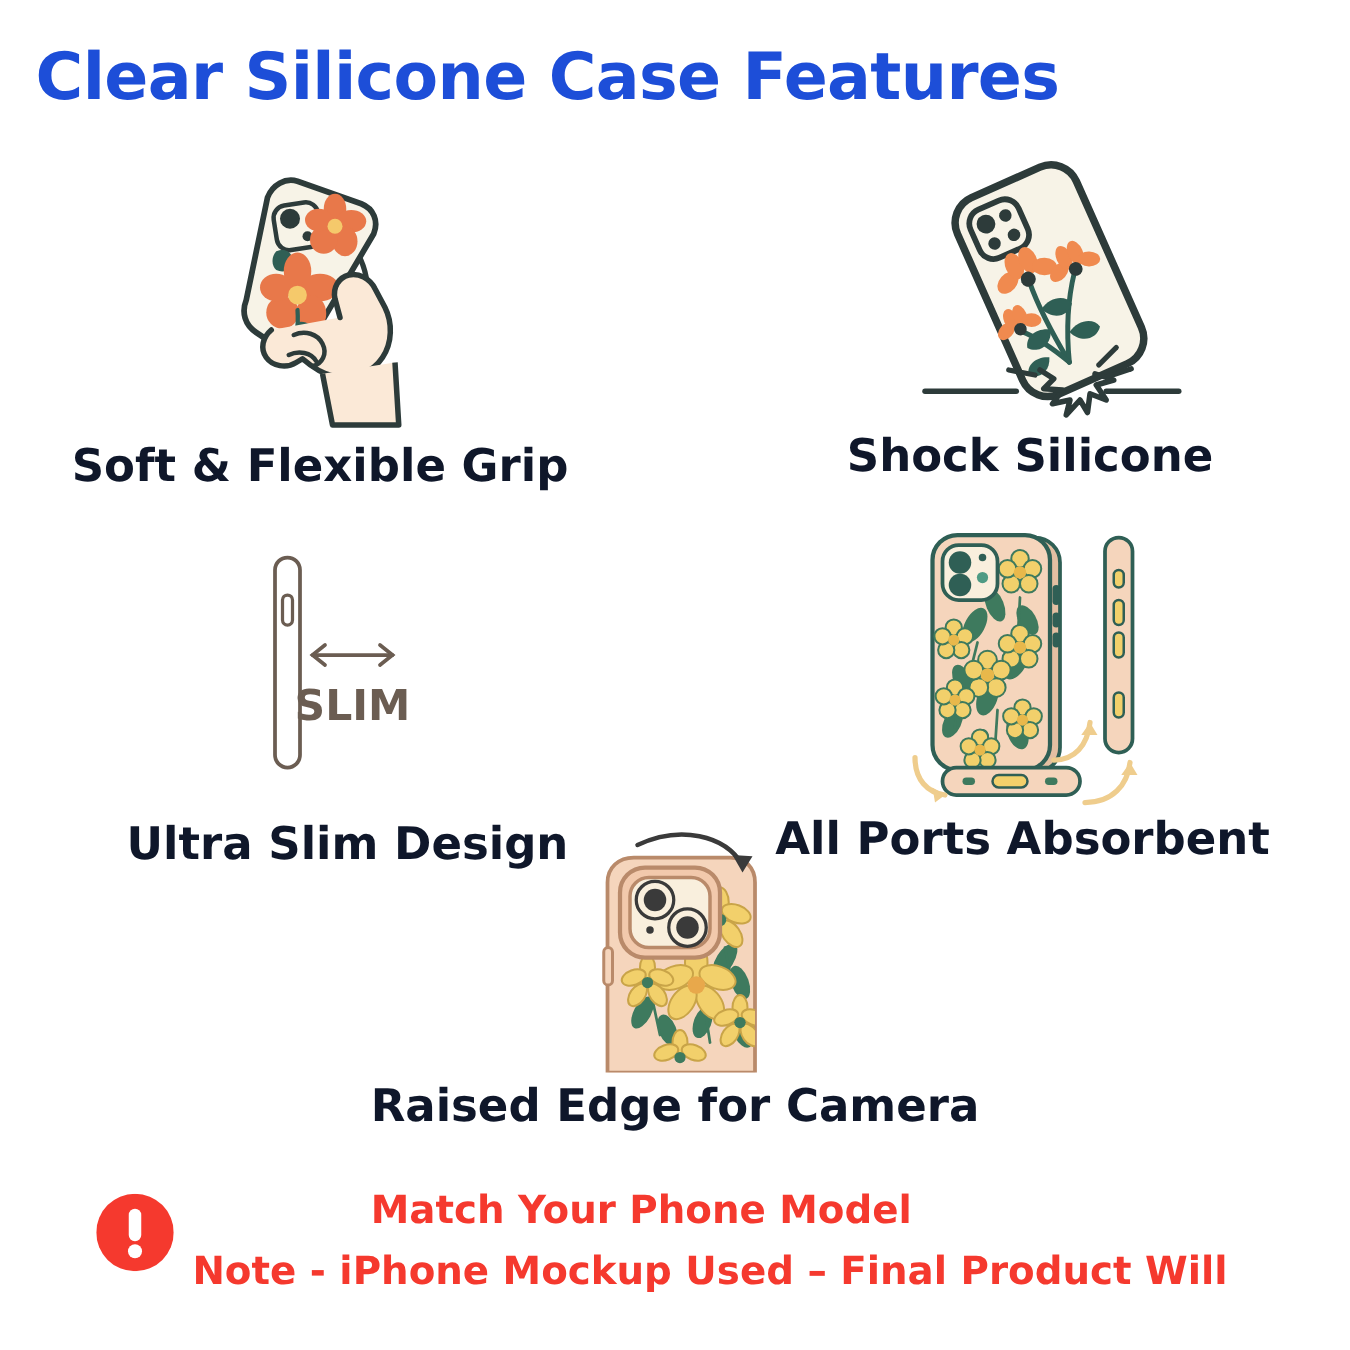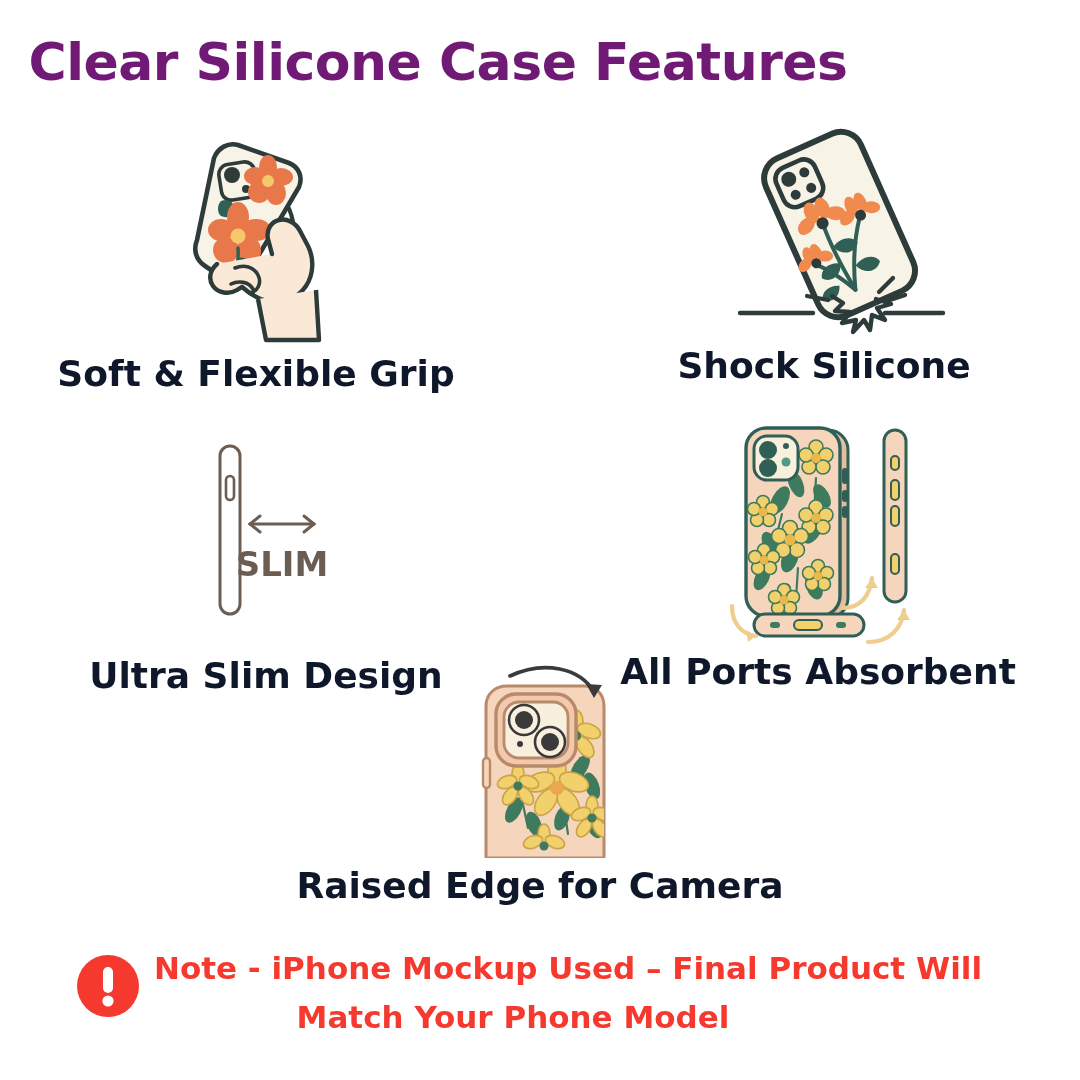--- a/index.html
+++ b/index.html
@@ -26,39 +26,39 @@
   .title {
     position: absolute;
     top: 34px;
     left: 0;
     width: 876px;
     text-align: center;
     font-family: "DejaVu Sans", sans-serif;
     font-size: 52px;
     font-weight: 700;
     letter-spacing: -0.5px;
-    color: #701a75;
+    color: #1d4ed8;
     line-height: 1.1;
     white-space: nowrap;
   }
 
   
   .feature-label {
     position: absolute;
     text-align: center;
     font-family: "DejaVu Sans", sans-serif;
     font-weight: 700;
     font-size: 36px;
     color: #0f172a;
     white-space: nowrap;
     line-height: 1.1;
   }
   .lbl-grip   { left: 0;    top: 354px; width: 512px; }
   .lbl-shock  { left: 568px; top: 346px; width: 512px; }
-  .lbl-slim   { left: 4px;    top: 656px; width: 524px; }
+  .lbl-slim   { left: 16px;    top: 656px; width: 524px; }
   .lbl-ports  { left: 556px; top: 652px; width: 524px; }
   .lbl-camera { left: 0;    top: 866px; width: 1080px; }
 
   
   .icon-block { position: absolute; }
   .ic-grip   { left: 138px; top: 118px;  width: 230px; height: 226px; }
   .ic-shock  { left: 735px; top: 120px;  width: 215px; height: 220px; }
   .ic-slim   { left: 190px; top: 428px;  width: 170px; height: 204px; font-weight: bold; }
   .ic-ports  { left: 718px; top: 418px;  width: 215px; height: 232px; }
   .ic-camera { left: 452px; top: 658px;  width: 200px; height: 200px; }
@@ -492,18 +492,18 @@
 
   <div class="note-wrap">
     <div class="note-badge">
       <svg viewBox="0 0 62 62" xmlns="http://www.w3.org/2000/svg">
         <circle cx="31" cy="31" r="31" fill="#f5392e"></circle>
         <rect x="26" y="12" width="10" height="26" rx="5" fill="#ffffff"></rect>
         <circle cx="31" cy="46" r="5.6" fill="#ffffff"></circle>
       </svg>
     </div>
     <div class="note-text">
+      <span class="note-line note-line-2">Match Your Phone Model</span>
       <span class="note-line">Note - iPhone Mockup Used – Final Product Will</span>
-      <span class="note-line note-line-2">Match Your Phone Model</span>
     </div>
   </div>
 
 </div>
 
 </body></html>

